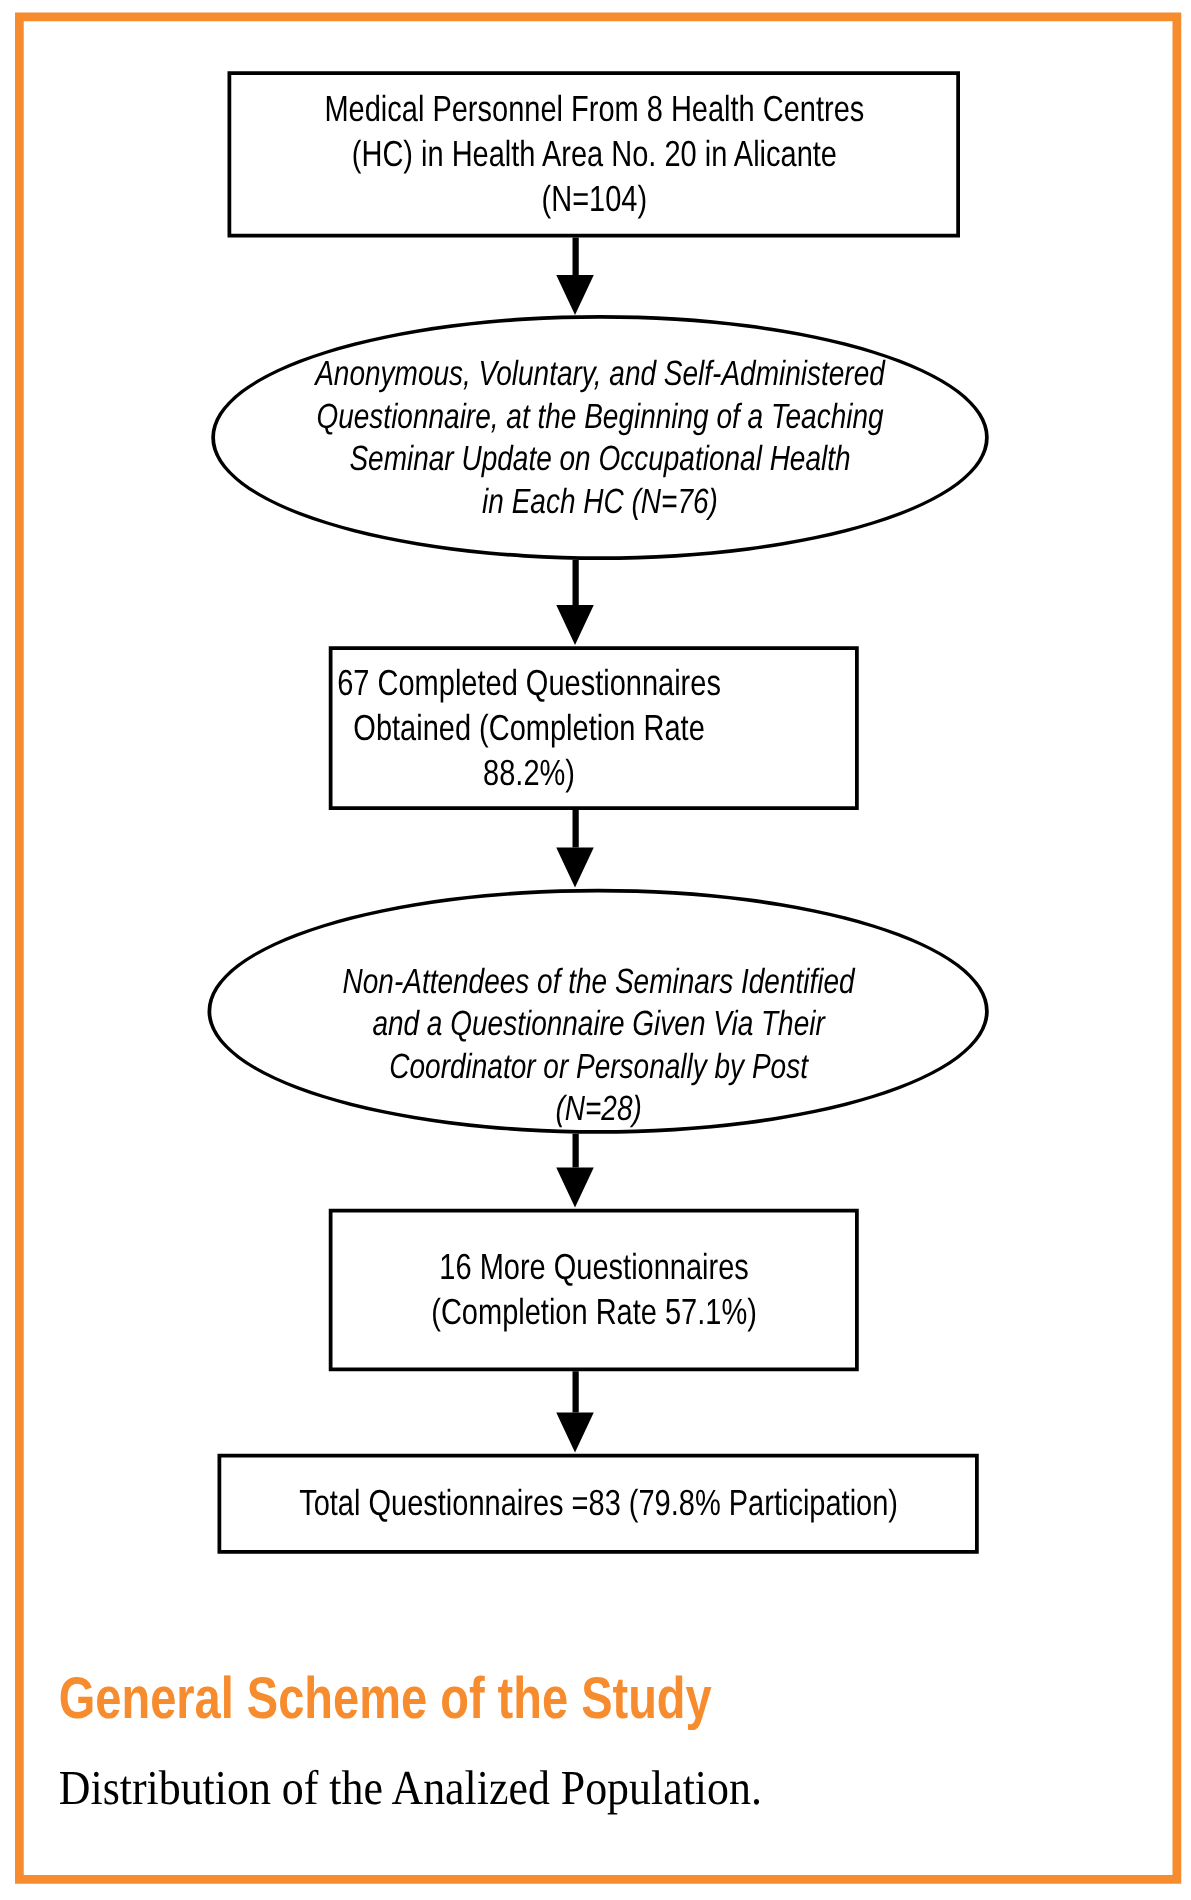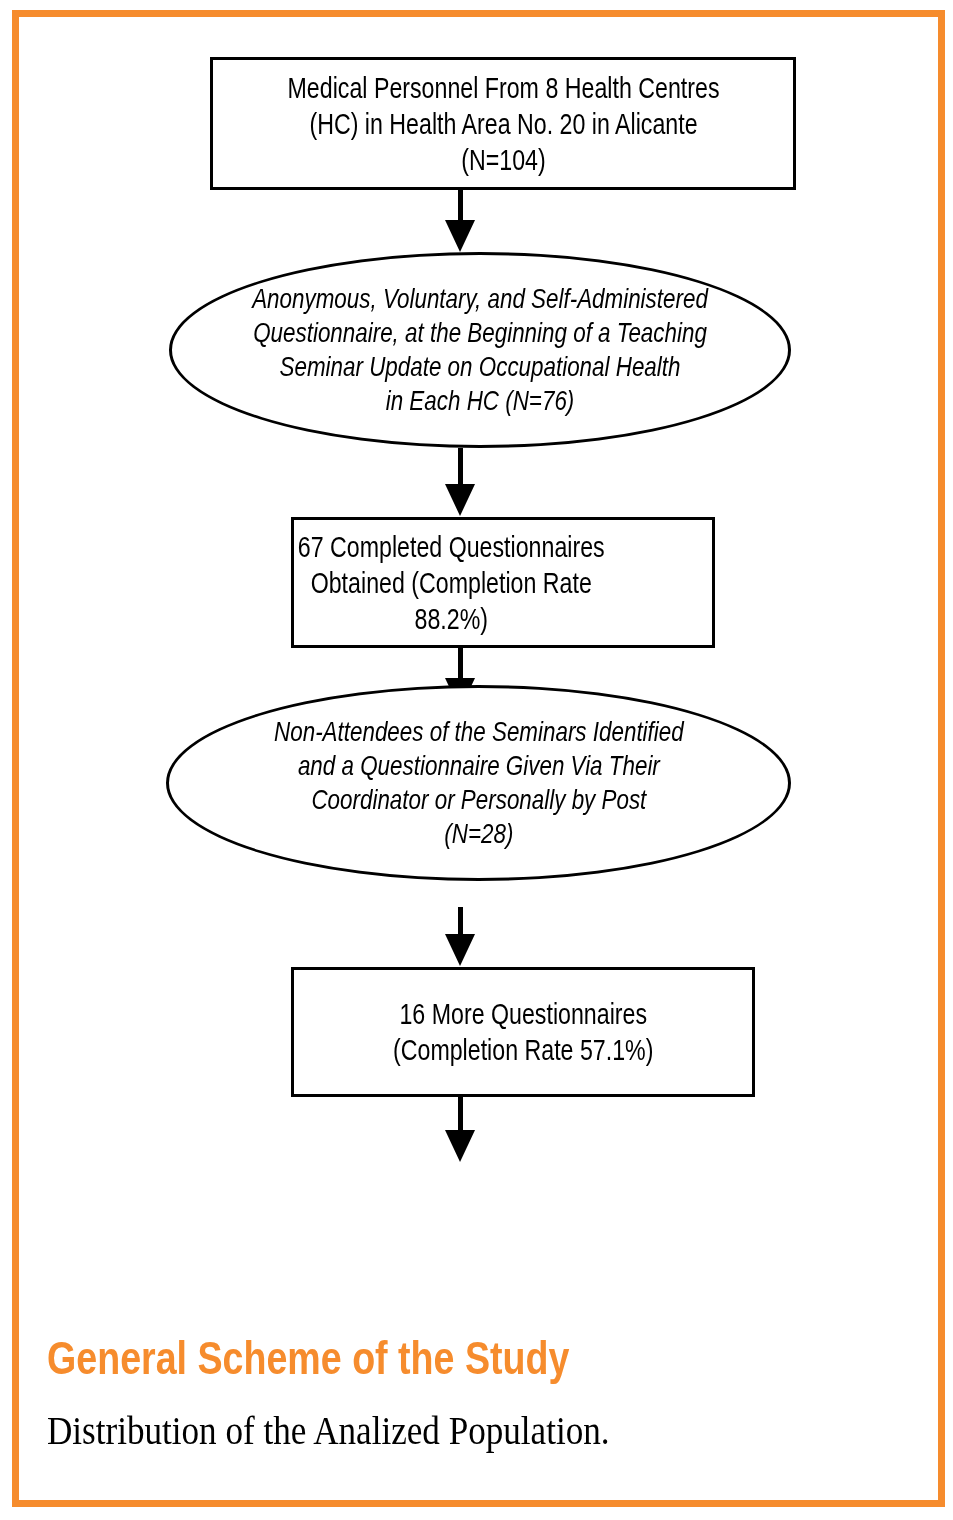--- a/index.html
+++ b/index.html
@@ -28,21 +28,20 @@
   .node {
     position: absolute;
     display: flex;
     align-items: center;
     justify-content: center;
     background: #ffffff;
     box-sizing: border-box;
   }
   .node.rect {
     border: 3px solid #000000;
-    margin-left: 28px;
   }
   .node.ellipse {
     border: 3px solid #000000;
     border-radius: 50%;
     font-style: italic;
   }
   .node-text {
     flex: none;
     width: 125%;
     text-align: center;
@@ -136,39 +135,42 @@
     <div class="node-text">67 Completed Questionnaires
 Obtained (Completion Rate
 88.2%)</div>
   </div>
 
   <div class="arrow" style="left:445px; top:648px;">
     <div class="arrow-stem" style="height:30px;"></div>
     <div class="arrow-head"></div>
   </div>
 
-  <div class="node ellipse" style="left:166px; top:685px; width:625px; height:196px;">
+  <div class="node ellipse" style="left:166px; top:711px; width:625px; height:196px;align-items:flex-end;">
     <div class="node-text">Non-Attendees of the Seminars Identified
 and a Questionnaire Given Via Their
 Coordinator or Personally by Post
 (N=28)</div>
   </div>
 
   <div class="arrow" style="left:445px; top:907px;">
     <div class="arrow-stem" style="height:27px;"></div>
     <div class="arrow-head"></div>
   </div>
 
-  <div class="node rect" style="left:263px; top:967px; width:464px; height:130px;">
+  <div class="node rect" style="left:263px; top:967px; width:424px; height:130px;">
     <div class="node-text">16 More Questionnaires
 (Completion Rate 57.1%)</div>
   </div>
 
   <div class="arrow" style="left:445px; top:1097px;">
     <div class="arrow-stem" style="height:33px;"></div>
     <div class="arrow-head"></div>
   </div>
 
+  <div class="node rect" style="left:174px; top:1163px; width:609px; height:80px;">
+    <div class="node-text">Total Questionnaires =83 (79.8% Participation)</div>
+  </div>
 
   <h1 class="figure-title" style="color: rgb(246, 140, 45);">General Scheme of the Study</h1>
   <p class="figure-subtitle">Distribution of the Analized Population.</p>
 
 </div>
 
 </body></html>

